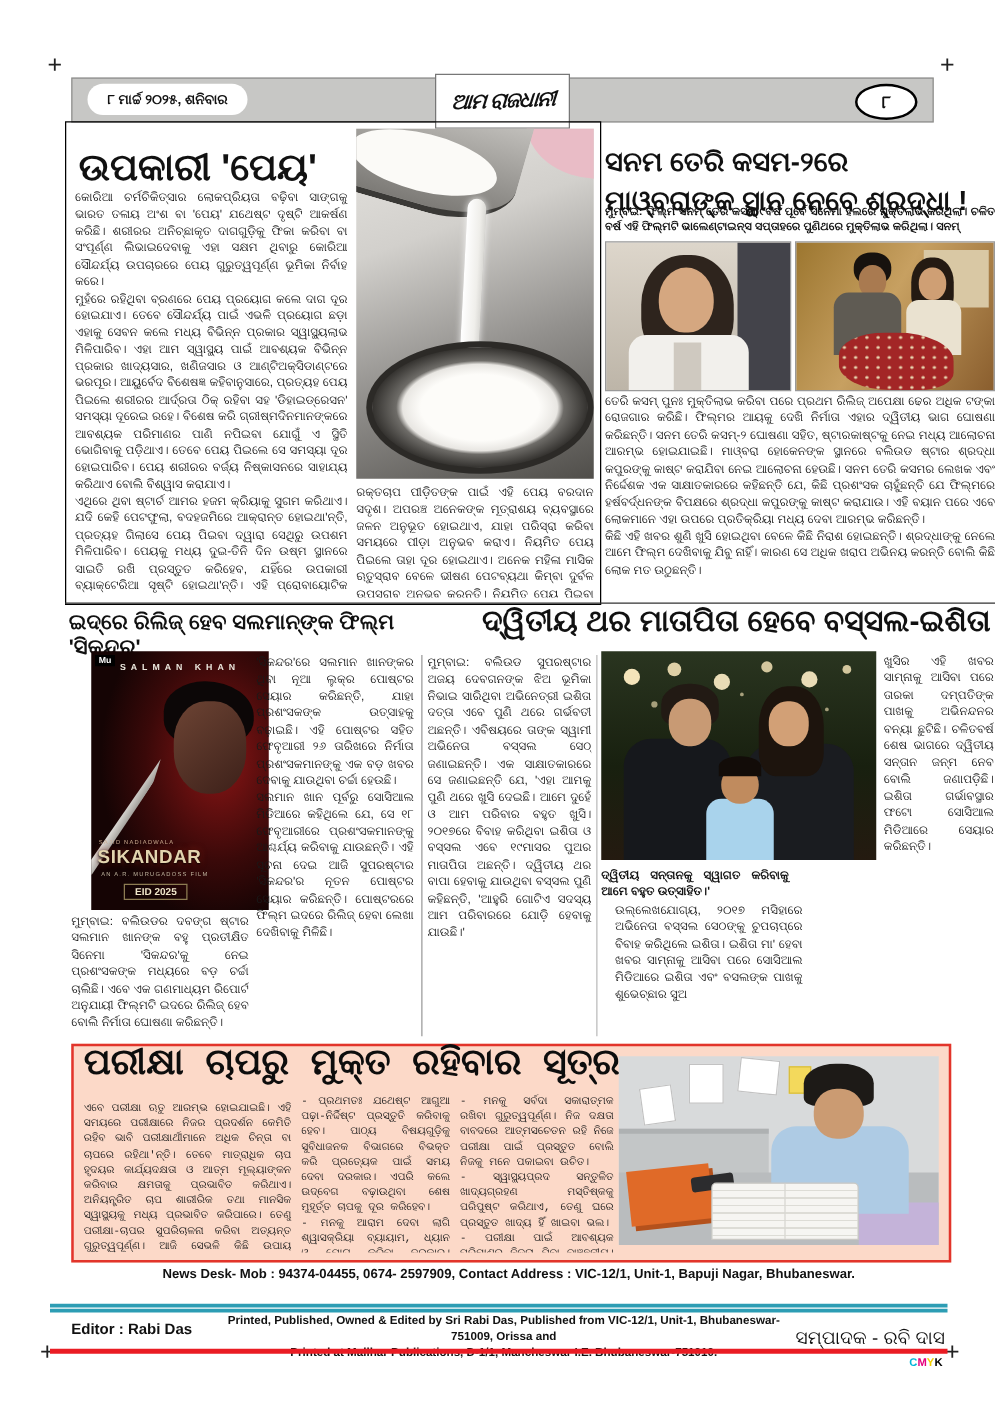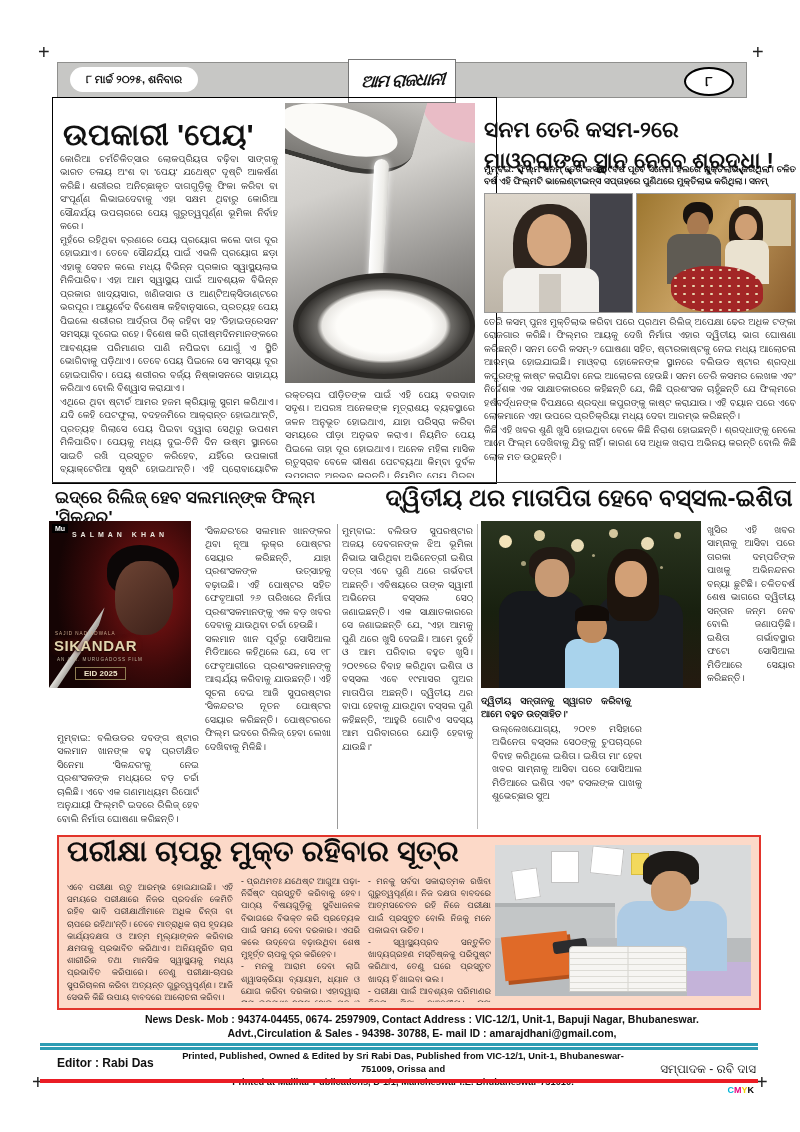--- a/index.html
+++ b/index.html
@@ -13,21 +13,21 @@
              display:flex;align-items:center;font-size:11px;font-weight:bold;}
   .logo-box{position:absolute;left:50%;top:-4px;transform:translateX(-50%);width:106px;height:42px;background:#fff;
             border:1px solid #777;display:flex;align-items:center;justify-content:center;}
   .logo-text{font-size:17px;font-weight:bold;font-style:italic;transform:rotate(-2deg) skewX(-6deg);letter-spacing:-1px;}
   .page-oval{position:absolute;right:12px;top:4px;width:46px;height:25px;background:#fff;border:2px solid #000;
              border-radius:50%;display:flex;align-items:center;justify-content:center;font-size:14px;font-weight:bold;}
   
   .col{font-size:9.5px;line-height:1.42;text-align:justify;white-space:pre-line;overflow:hidden;color:#1a1a1a;}
   .small{font-size:8.6px;}
   
-  .drink-box{position:absolute;left:52px;top:97px;width:427px;height:385px;border:1px solid #000;padding-left:16px;}
+  .drink-box{position:absolute;left:52px;top:97px;width:427px;height:385px;border:1px solid #000;}
   .drink-h1{position:absolute;left:10px;top:0px;font-size:30px;font-weight:bold;letter-spacing:0px;}
   .drink-photo{position:absolute;left:232px;top:5px;width:190px;height:280px;overflow:hidden;
       background:linear-gradient(160deg,#e6e4e0 0%,#d2d0cc 30%,#93918e 62%,#504e4a 100%);}
   .pink-corner{position:absolute;right:-10px;top:-10px;width:64px;height:50px;background:#e9bcc6;border-radius:0 0 0 90%;}
   .pitcher{position:absolute;left:-36px;top:-28px;width:170px;height:86px;transform:rotate(16deg);
       background:linear-gradient(#c4c2be,#7d7b77);border-bottom:5px solid #3a3936;border-radius:0 0 40% 20%;}
   .pitcher-milk{position:absolute;left:-6px;top:4px;width:120px;height:46px;background:#fbfaf7;border-radius:50%;transform:rotate(14deg);}
   .stream{position:absolute;left:86px;top:56px;width:15px;height:128px;transform:rotate(3deg);
       background:linear-gradient(90deg,#ffffff,#efeeea 70%,#d9d8d4);border-radius:8px;box-shadow:0 0 6px rgba(255,255,255,.8);}
   .bowl{position:absolute;left:8px;bottom:4px;width:172px;height:96px;border-radius:50%;
@@ -54,21 +54,21 @@
   .sn-man-vest{position:absolute;left:30px;top:40px;width:54px;height:50px;background:#5f5b53;border-radius:12px 12px 0 0;}
   .sn-wom-hair{position:absolute;left:92px;top:12px;width:34px;height:44px;background:#241a12;border-radius:45% 45% 30% 30%;}
   .sn-wom-face{position:absolute;left:98px;top:20px;width:22px;height:26px;background:#cf9f74;border-radius:48%;}
   .sn-wom-top{position:absolute;left:88px;top:46px;width:44px;height:44px;background:#eae2d0;border-radius:10px 10px 0 0;}
   .sn-fabric{position:absolute;left:34px;top:72px;width:92px;height:46px;background:#a32626;border-radius:40% 50% 30% 45%;
       background-image:radial-gradient(#e8d7b0 1px,transparent 1.6px);background-size:9px 8px;}
   .sanam-body{position:absolute;left:0;top:218px;width:100%;height:167px;}
   .hrule-mid{position:absolute;left:52px;top:482px;width:744px;height:1px;background:#333;}
   
   .sik-h{position:absolute;left:55px;top:488px;width:322px;font-size:17px;font-weight:bold;}
-  .poster{position:absolute;left:49px;top:521px;width:142px;height:167px;overflow:hidden;
+  .poster{position:absolute;left:73px;top:521px;width:142px;height:207px;overflow:hidden;
       background:radial-gradient(95px 130px at 72% 42%,#8a1515,#3a0909 62%,#150404 100%);}
   .poster-mu{position:absolute;left:3px;top:3px;background:#000;color:#fff;font-size:7px;font-weight:bold;padding:1px 3px;}
   .poster-actor{position:absolute;left:0;top:10px;width:100%;text-align:center;color:#ece8de;font-size:7px;letter-spacing:4px;font-weight:bold;}
   .poster-hair{position:absolute;left:58px;top:24px;width:72px;height:52px;background:#0c0707;border-radius:46% 54% 40% 40%;}
   .poster-face{position:absolute;left:66px;top:40px;width:58px;height:74px;background:linear-gradient(140deg,#6d4434,#3c2019);border-radius:44% 44% 46% 46%;}
   .poster-blade{position:absolute;left:22px;top:78px;width:10px;height:108px;transform:rotate(32deg);
       background:linear-gradient(90deg,#e9e7e2,#9b9893);clip-path:polygon(50% 0,100% 18%,72% 100%,0 100%);}
   .poster-prod{position:absolute;left:6px;bottom:52px;color:#c9a98e;font-size:4.6px;letter-spacing:1px;}
   .poster-title{position:absolute;left:5px;bottom:34px;color:#e3d4ae;font-size:15px;font-weight:bold;letter-spacing:.5px;
       text-shadow:0 1px 2px #000,0 0 6px #7c1d12;}
@@ -94,44 +94,44 @@
   .mom-face{position:absolute;left:134px;top:40px;width:32px;height:36px;background:#d2a076;border-radius:46%;}
   .mom-body{position:absolute;left:116px;top:74px;width:86px;height:93px;background:#1a1c20;border-radius:22px 22px 0 0;}
   .kid-face{position:absolute;left:96px;top:92px;width:30px;height:30px;background:#c08b5e;border-radius:48%;}
   .kid-hair{position:absolute;left:94px;top:84px;width:34px;height:16px;background:#120c08;border-radius:50% 50% 0 0;}
   .kid-shirt{position:absolute;left:84px;top:118px;width:54px;height:49px;background:#a9d3ec;border-radius:12px 12px 0 0;}
   .vat-sidebar{position:absolute;left:707px;top:523px;width:88px;height:166px;}
   .vat-caption{position:absolute;left:481px;top:694px;width:150px;font-size:9.5px;font-weight:bold;line-height:1.4;text-align:justify;white-space:pre-line;}
   .vat-col2{position:absolute;left:470px;top:722px;width:150px;height:107px;margin-left:22px;}
   .vat-col3{position:absolute;left:637px;top:694px;width:158px;height:135px;}
   
-  .exam-box{position:absolute;left:57px;top:835px;width:700px;height:171px;background:#fcd9c8;border:2px solid #e2342b;}
+  .exam-box{position:absolute;left:57px;top:835px;width:700px;height:171px;background:#fcd9c8;border:2px solid #e2342b;font-family:Liberation Mono, monospace;}
   .exam-h{position:absolute;left:8px;top:-2px;width:470px;font-size:29px;font-weight:bold;color:#0d0d0d;}
   .exam-col1{position:absolute;left:8px;top:44px;width:166px;height:121px;}
   .exam-col2{position:absolute;left:182px;top:38px;width:119px;height:127px;}
   .exam-col3{position:absolute;left:309px;top:38px;width:123px;height:127px;}
   .student{position:absolute;left:436px;top:8px;width:256px;height:151px;overflow:hidden;background:#d8dadb;}
   .st-note{position:absolute;background:#fff;border:1px solid #c2c2c2;}
   .st-note.yellow{background:#f3d95c;border-color:#d8bd3e;}
   .st-headboard{position:absolute;left:0px;top:58px;width:120px;height:40px;background:#c3c6c7;border-top:4px solid #aeb1b2;}
   .st-bed{position:absolute;left:0;bottom:0;width:100%;height:58px;background:#b9bcbe;}
   .st-blanket{position:absolute;right:0;bottom:0;width:64px;height:34px;background:#c4b3d9;border-radius:10px 0 0 0;}
   .st-hair{position:absolute;right:52px;top:6px;width:56px;height:34px;background:#1d1a17;border-radius:46% 46% 20% 20%;}
   .st-face{position:absolute;right:60px;top:26px;width:40px;height:40px;background:#cb9b72;border-radius:46%;}
   .st-hoodie{position:absolute;right:24px;top:56px;width:110px;height:70px;background:#aecbe4;border-radius:20px 20px 0 0;}
   .st-book{position:absolute;left:74px;bottom:4px;width:116px;height:44px;background:#f6f5f2;border:1px solid #c9c8c4;border-radius:4px 4px 0 0;
       background-image:linear-gradient(90deg,transparent 49%,#d8d7d2 50%,transparent 51%),repeating-linear-gradient(#f6f5f2 0 5px,#dddcd6 5px 6px);}
   .st-folder{position:absolute;left:8px;bottom:18px;width:66px;height:44px;background:#e06a28;transform:rotate(-6deg);box-shadow:3px 4px 0 #b4511c;}
   .st-phone{position:absolute;left:58px;bottom:44px;width:34px;height:12px;background:#2c2c2e;border-radius:3px;transform:rotate(-8deg);}
   
-  .newsdesk{position:absolute;left:72px;top:1012px;width:700px;text-align:center;font-size:10.5px;font-weight:bold;line-height:1.35;}
+  .newsdesk{position:absolute;left:57px;top:1012px;width:700px;text-align:center;font-size:10.5px;font-weight:bold;line-height:1.35;}
   .teal{position:absolute;left:40px;width:718px;height:2.5px;background:#2d9db4;}
   .editor-en{position:absolute;left:57px;top:1056px;font-size:12px;font-weight:bold;}
   .imprint{position:absolute;left:178px;top:1050px;width:450px;text-align:center;font-size:9.3px;font-weight:bold;line-height:1.4;}
-  .editor-od{position:absolute;right:44px;top:1062px;font-size:12px;margin-left:43px;}
+  .editor-od{position:absolute;right:44px;top:1062px;font-size:15px;margin-left:43px;}
   .redrule{position:absolute;left:40px;top:1079px;width:718px;height:3.5px;background:#ea1c24;}
   .cmyk{position:absolute;right:46px;top:1085px;font-size:9px;font-weight:bold;letter-spacing:0px;}
 </style>
 </head>
 <body>
 
 <div class="page">
 
   <div class="crop" style="left:38px;top:42px;">+</div>
   <div class="crop" style="left:752px;top:42px;">+</div>
@@ -253,21 +253,20 @@
       <div class="st-hair"></div>
       <div class="st-face"></div>
       <div class="st-folder"></div>
       <div class="st-phone"></div>
       <div class="st-book"></div>
     </div>
   </section>
 
   <div class="newsdesk">
     <div>News Desk-  Mob : 94374-04455, 0674- 2597909, Contact Address : VIC-12/1, Unit-1, Bapuji Nagar, Bhubaneswar.</div>
-    <div>Advt.,Circulation &amp; Sales - 94398- 30788, E- mail ID : amarajdhani@gmail.com,</div>
   </div>
   <div class="teal" style="top:1043px;"></div>
   <div class="teal" style="top:1047px;"></div>
   <div class="editor-en">Editor : Rabi Das</div>
   <div class="imprint">
     <div>Printed, Published, Owned &amp; Edited by Sri Rabi Das, Published from VIC-12/1, Unit-1, Bhubaneswar-751009, Orissa and</div>
     <div>Printed at Mallhar Publications, D-1/1, Mancheswar I.E. Bhubaneswar-751010.</div>
   </div>
   <div class="editor-od">ସମ୍ପାଦକ - ରବି ଦାସ</div>
   <div class="redrule"></div>

